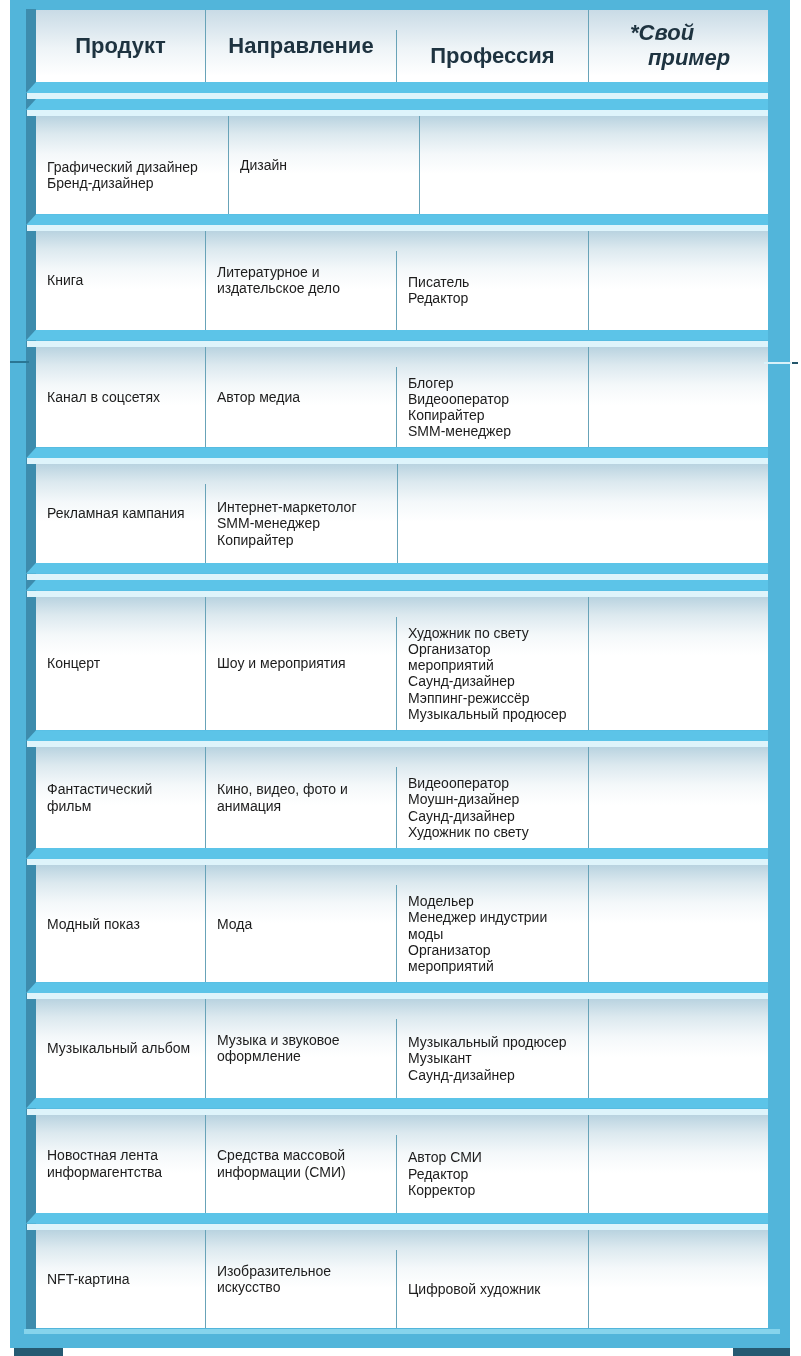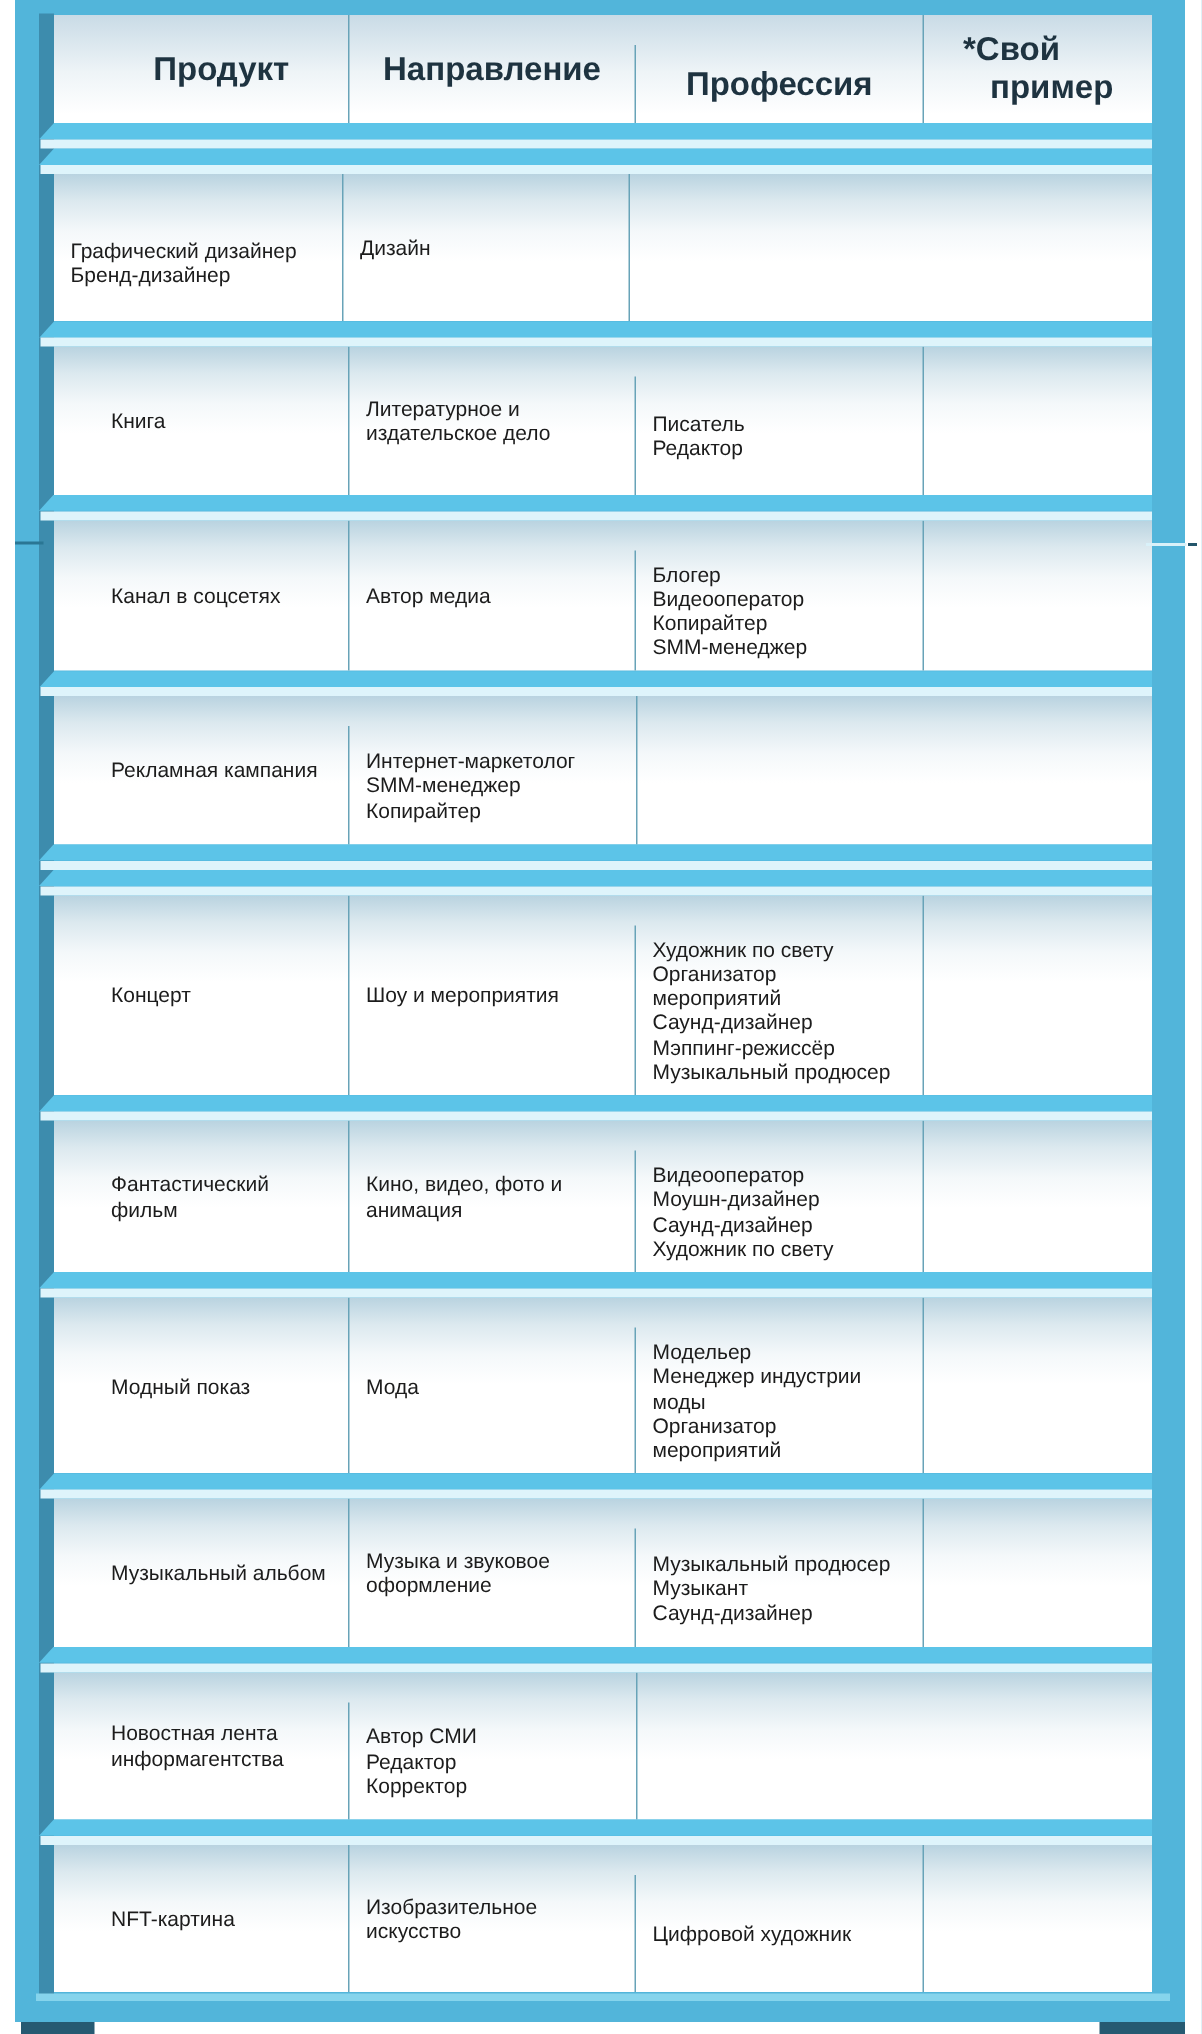--- a/index.html
+++ b/index.html
@@ -38,21 +38,21 @@
   }
   .hcell {
     display:flex; align-items:center; justify-content:center;
     font-size:22px; font-weight:700; color:#1e3340;
     line-height:1.12; text-align:center;
     padding:4px 6px;
   }
   .hcell + .hcell { border-left:1px solid #68a3b8; }
   .hcell.c4 {
     justify-content:flex-start; text-align:left;
-    padding-left:44px; text-indent:-18px;
+    padding-left:59px; text-indent:-18px;font-style:italic;
   }
   .sep { flex:0 0 17px; position:relative; }
   .sep-blue {
     position:absolute; left:-10px; right:0; top:0; height:11px;
     background:#5cc4e8;
     clip-path:polygon(10px 0, 100% 0, 100% 100%, 0 100%);
   }
   .sep-pale {
     position:absolute; left:-9px; right:0; top:11px; height:6px;
     background:#def4fb;
@@ -62,21 +62,21 @@
     display:flex;
     background:linear-gradient(180deg,#b9d3e0 0px,#dce9ef 18px,#f4f8fa 38px,#ffffff 58px);
   }
   .cell {
     display:flex; align-items:center;
     font-size:14px; color:#1c1c1c; line-height:1.16;
     padding:8px 8px 8px 11px;
   }
   .cell + .cell { border-left:1px solid #68a3b8; }
   .multi { white-space:pre-line; }
-  .c1 { width:169px;margin-left:27px; }
+  .c1 { width:169px; }
   .c2 { width:191px; }
   .c3 { width:192px;margin-top:20px; }
   .c4 { flex:1; }
   
   .leg {
     position:absolute; bottom:0; height:8px; background:#265a72;
   }
   .leg-left { left:14px; width:49px; }
   .leg-right { left:733px; width:57px; }
   
@@ -228,20 +228,22 @@
         <div class="cell c4"></div>
       </div>
 
       <div class="sep">
           <div class="sep-blue"></div>
           <div class="sep-pale"></div>
         </div>
       <div class="row">
         <div class="cell c1 multi">Новостная лента
 информагентства</div>
+        <div class="cell c2 multi">Средства массовой
+информации (СМИ)</div>
         <div class="cell c3 multi">Автор СМИ
 Редактор
 Корректор</div>
         <div class="cell c4"></div>
       </div>
 
       <div class="sep">
           <div class="sep-blue"></div>
           <div class="sep-pale"></div>
         </div>

